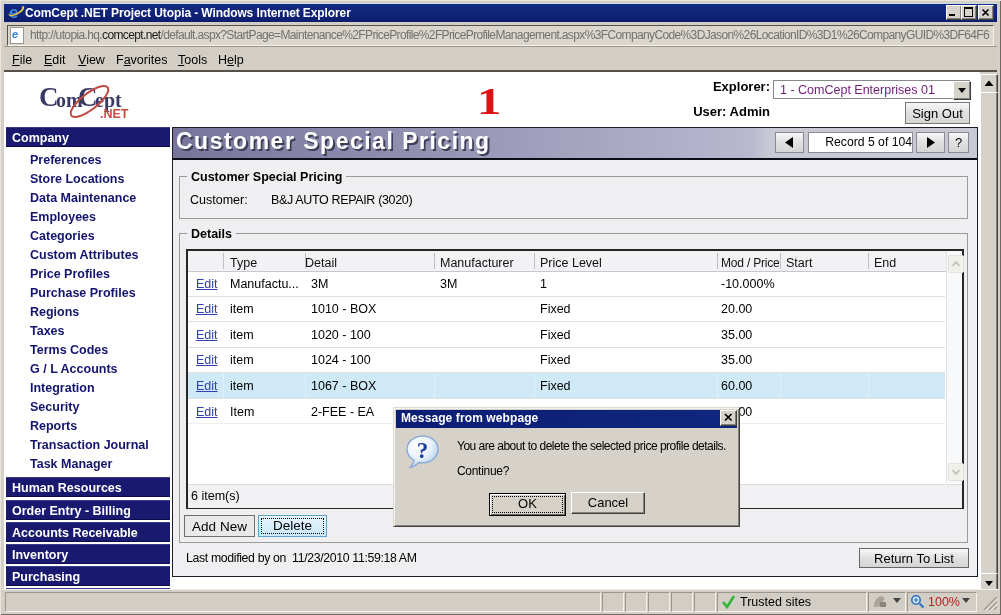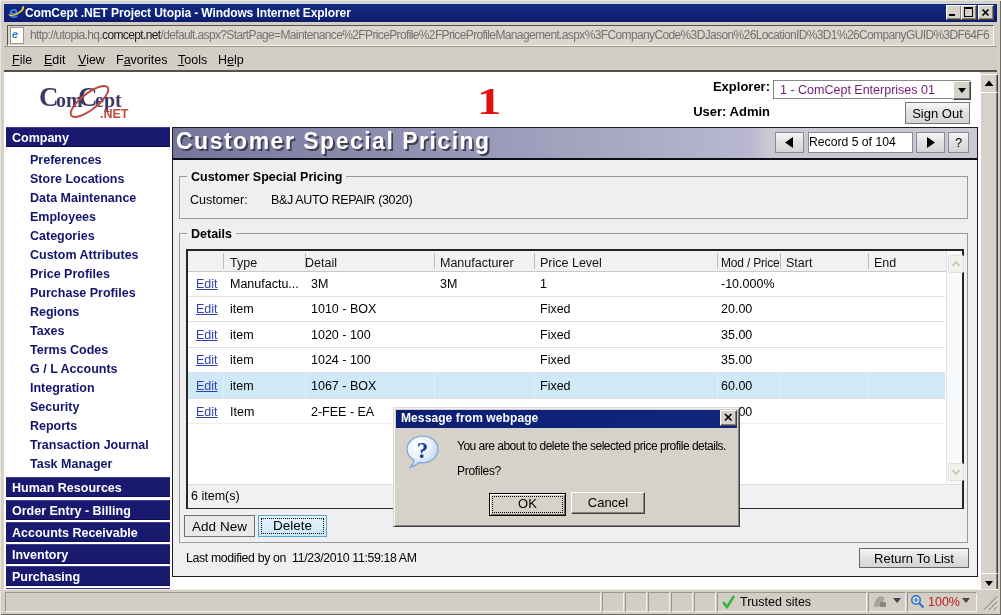--- a/index.html
+++ b/index.html
@@ -113,21 +113,21 @@
 <div class="sidehead" style="top:588px;height:2px;border-bottom:none"></div>
 
 <div class="ab" style="left:172px;top:127px;width:806px;height:450px;border:1px solid #1c1c28;background:#efeff1;box-sizing:border-box"></div>
 
 <div class="ab" style="left:173px;top:128px;width:804px;height:30px;background:linear-gradient(90deg,#76749b,#b9b8d0 72%,#c9c9d4 74%,#c9c9d4);border-bottom:2px solid #0d0d18"></div>
 <div class="ab b" style="left:176px;top:128px;font-size:23px;color:#fff;text-shadow:1.8px 1.8px 0 #3e3d54;letter-spacing:1.5px">Customer Special Pricing</div>
 
 <div class="ab btn" style="left:775px;top:132px;width:29px;height:21px"><svg width="27" height="19">
       <path d="M17 4l-8 5.5 8 5.5z" fill="#000"></path>
     </svg></div>
-<div class="ab" style="left:808px;top:132px;width:105px;height:21px;background:#fff;border:1px solid #8a8a92;box-sizing:border-box;font-size:12.2px;text-align:left;line-height:19px">Record 5 of 104</div>
+<div class="ab" style="left:808px;top:132px;width:105px;height:21px;background:#fff;border:1px solid #8a8a92;box-sizing:border-box;font-size:12.2px;text-align:right;line-height:19px">Record 5 of 104</div>
 <div class="ab btn" style="left:916px;top:132px;width:29px;height:21px"><svg width="27" height="19">
       <path d="M10 4l8 5.5-8 5.5z" fill="#000"></path>
     </svg></div>
 <div class="ab btn" style="left:948px;top:132px;width:21px;height:21px;font-size:13px;line-height:20px">?</div>
 
 <div class="ab" style="left:179px;top:176px;width:787px;height:41px;border:1px solid #9a9a9a"></div>
 <div class="ab b" style="left:187px;top:170px;font-size:12.5px;background:#efeff1;padding:0 4px;color:#000">Customer Special Pricing</div>
 <div class="ab" style="left:190px;top:193px;font-size:12.5px;color:#000">Customer:</div>
 <div class="ab" style="left:271px;top:193px;font-size:12.5px;letter-spacing:-0.35px;color:#000">B&amp;J AUTO REPAIR (3020)</div>
 
@@ -233,21 +233,21 @@
       <radialGradient id="qg" cx="35%" cy="28%" r="85%">
         <stop offset="0" stop-color="#ffffff"></stop>
         <stop offset="50%" stop-color="#e8f1fb"></stop>
         <stop offset="100%" stop-color="#a6c4e8"></stop>
       </radialGradient>
     </defs>
   <path d="M17.5 1.2C8.9 1.2 2 7 2 14.2c0 4.6 2.8 8.6 7 10.9-0.4 2.6-1.9 5.4-3.6 7.2 3.4-0.7 6.6-2.6 8.6-4.8 1.1 0.2 2.3 0.3 3.5 0.3 8.6 0 15.5-5.8 15.5-13.6S26.1 1.2 17.5 1.2z" fill="url(#qg)" stroke="#86a7d4" stroke-width="1.3"></path>
   <text x="17.5" y="22.5" font-family="Liberation Serif,serif" font-size="23" font-weight="bold" fill="#1d3e9d" text-anchor="middle">?</text>
 </svg>
 <div class="ab" style="left:457px;top:439px;font-size:12px;letter-spacing:-0.5px;color:#000">You are about to delete the selected price profile details.</div>
-<div class="ab" style="left:457px;top:464px;font-size:12px;letter-spacing:-0.3px;color:#000">Profiles?</div>
+<div class="ab" style="left:457px;top:464px;font-size:12px;letter-spacing:-0.3px;color:#000">Continue?</div>
 
 <div class="ab" style="left:489px;top:493px;width:75px;height:21px;background:#d6d2ca;border:1px solid #000;box-shadow:inset 1px 1px 0 #fff, inset -1px -1px 0 #6e6a63;font-size:13px;text-align:center;line-height:20px;outline:1px dotted #000;outline-offset:-4px">OK</div>
 <div class="ab" style="left:571px;top:492px;width:74px;height:22px;background:#d6d2ca;border-top:1px solid #fff;border-left:1px solid #fff;border-right:1px solid #404040;border-bottom:1px solid #404040;box-shadow:inset -1px -1px 0 #87837b;box-sizing:border-box;font-size:13px;text-align:center;line-height:20px">Cancel</div>
 
 <div class="ab" style="left:2px;top:589px;width:997px;height:24px;background:#d2cec6;border-top:1px solid #f2efe9"></div>
 <div class="ab" style="left:5px;top:592px;width:594px;height:18px;border:1px solid #9b978f;border-right-color:#f5f2ec;border-bottom-color:#f5f2ec"></div>
 <div class="ab" style="left:602px;top:592px;width:20px;height:18px;border:1px solid #9b978f;border-right-color:#f5f2ec;border-bottom-color:#f5f2ec"></div>
 <div class="ab" style="left:625px;top:592px;width:20px;height:18px;border:1px solid #9b978f;border-right-color:#f5f2ec;border-bottom-color:#f5f2ec"></div>
 <div class="ab" style="left:648px;top:592px;width:20px;height:18px;border:1px solid #9b978f;border-right-color:#f5f2ec;border-bottom-color:#f5f2ec"></div>
 <div class="ab" style="left:671px;top:592px;width:20px;height:18px;border:1px solid #9b978f;border-right-color:#f5f2ec;border-bottom-color:#f5f2ec"></div>

